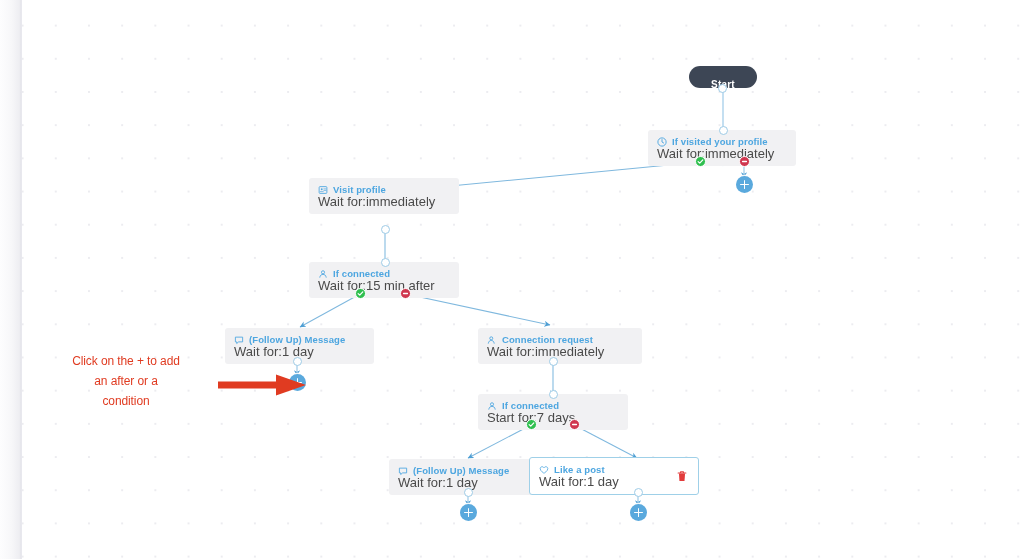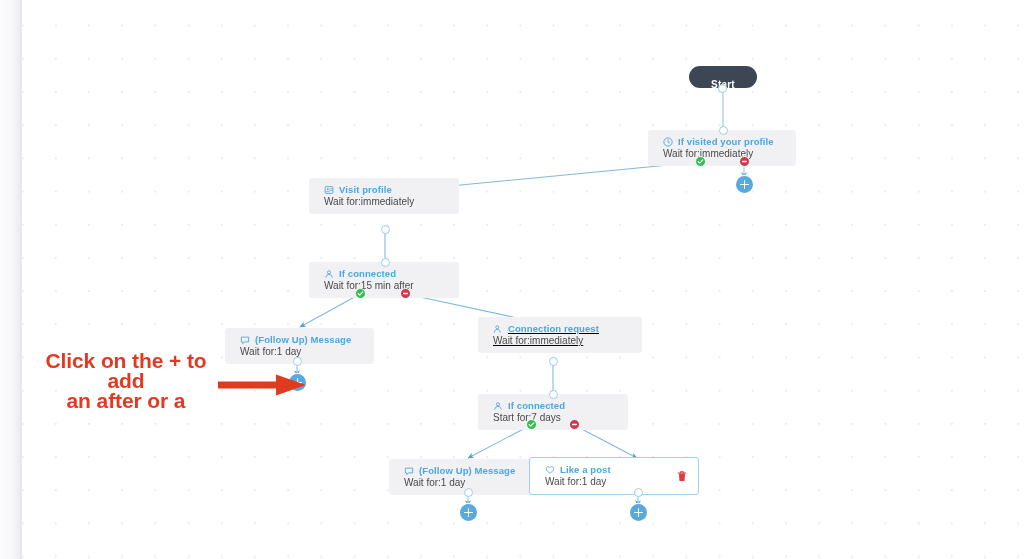--- a/index.html
+++ b/index.html
@@ -26,33 +26,33 @@
   }
 
   svg#edges{position:absolute;left:0;top:0;width:1024px;height:559px;pointer-events:none;}
 
   
   .node{
     position:absolute;
     background:#f1f1f3;
     border-radius:3px;
     box-sizing:border-box;
-    padding:6px 9px 7px 15px;
+    padding:6px 9px 7px 9px;
   }
   .node.selected{
     background:#ffffff;
     border:1px solid #9fd0e8;
   }
   .node .ttl{
     display:flex;align-items:center;gap:5px;
     color:#4da6e0;font-size:9.5px;font-weight:bold;
     line-height:11px;white-space:nowrap;letter-spacing:.1px;
   }
   .node .sub{
-    color:#4a4a4a;font-size:10px;line-height:11px;margin-top:1px;white-space:nowrap;
+    color:#4a4a4a;font-size:13px;line-height:11px;margin-top:1px;white-space:nowrap;
   }
   .nicon{display:inline-block;width:10px;height:10px;flex:0 0 10px;}
   .nicon svg{display:block;width:10px;height:10px;}
 
   
   #start-node{
     position:absolute;left:689px;top:66px;width:68px;height:22px;
     background:#3d4655;border-radius:11px;
     display:flex;align-items:center;justify-content:center;
   }
@@ -84,21 +84,21 @@
   .plusbtn:after{
     content:"";position:absolute;width:1.8px;height:9px;background:#ffffff;border-radius:1px;
   }
 
   .trash{position:absolute;width:12px;height:13px;}
   .trash svg{display:block;width:12px;height:13px;}
 
   
   #annotation{
     position:absolute;left:30px;top:351px;width:192px;
-    color:#e03b21;font-size:21px;font-weight:bold;line-height:20px;
+    color:#e03b21;font-size:12px;font-weight:normal;line-height:20px;
     text-align:center;letter-spacing:-.1px;
   }
   #anno-arrow{position:absolute;left:218px;top:373px;width:90px;height:24px;}
   #anno-arrow svg{display:block;}
 </style>
 </head>
 <body>
 
 <div id="canvas">
 
@@ -212,21 +212,21 @@
             <path d="M2.2 3.4 H13.8 V11 H7.4 L4.3 13.6 V11 H2.2 Z" fill="none" stroke="#4da6e0" stroke-width="1.4" stroke-linejoin="round"></path>
           </svg>
       </span>
       <span>(Follow Up) Message</span>
     </div>
     <div class="sub">Wait for:1 day</div>
   </div>
   <div class="handle" style="left:293px;top:357px;"></div>
   <div class="plusbtn" style="left:289px;top:374px;"></div>
 
-  <div class="node" style="left:478px;top:317px;width:164px;text-decoration:underline;">
+  <div class="node" style="left:478px;top:328px;width:164px;">
     <div class="ttl">
       <span class="nicon">
         <svg viewBox="0 0 16 16">
             <circle cx="6.8" cy="5.3" r="2.4" fill="none" stroke="#4da6e0" stroke-width="1.4"></circle>
             <path d="M2.1 13.2 C2.6 10 4.5 8.7 6.8 8.7 C9.1 8.7 11 10 11.5 13.2" fill="none" stroke="#4da6e0" stroke-width="1.4" stroke-linecap="round"></path>
           </svg>
       </span>
       <span>Connection request</span>
     </div>
     <div class="sub">Wait for:immediately</div>
@@ -288,20 +288,21 @@
           <path d="M3.8 4.9 H12.2 L11.5 15.3 H4.5 Z" fill="#e23b3b"></path>
         </svg>
     </div>
   </div>
   <div class="handle" style="left:634px;top:488px;"></div>
   <div class="plusbtn" style="left:630px;top:504px;"></div>
 
   <div id="annotation">
     <div>Click on the + to add</div>
     <div>an after or a</div>
+    <div>condition</div>
   </div>
   <div id="anno-arrow">
     <svg width="90" height="24" viewBox="0 0 90 24">
       <path d="M0,8.6 H58 V1.6 L88,12 L58,22.4 V15.4 H0 Z" fill="#e03b21"></path>
     </svg>
   </div>
 
 </div>
 
 </body></html>

